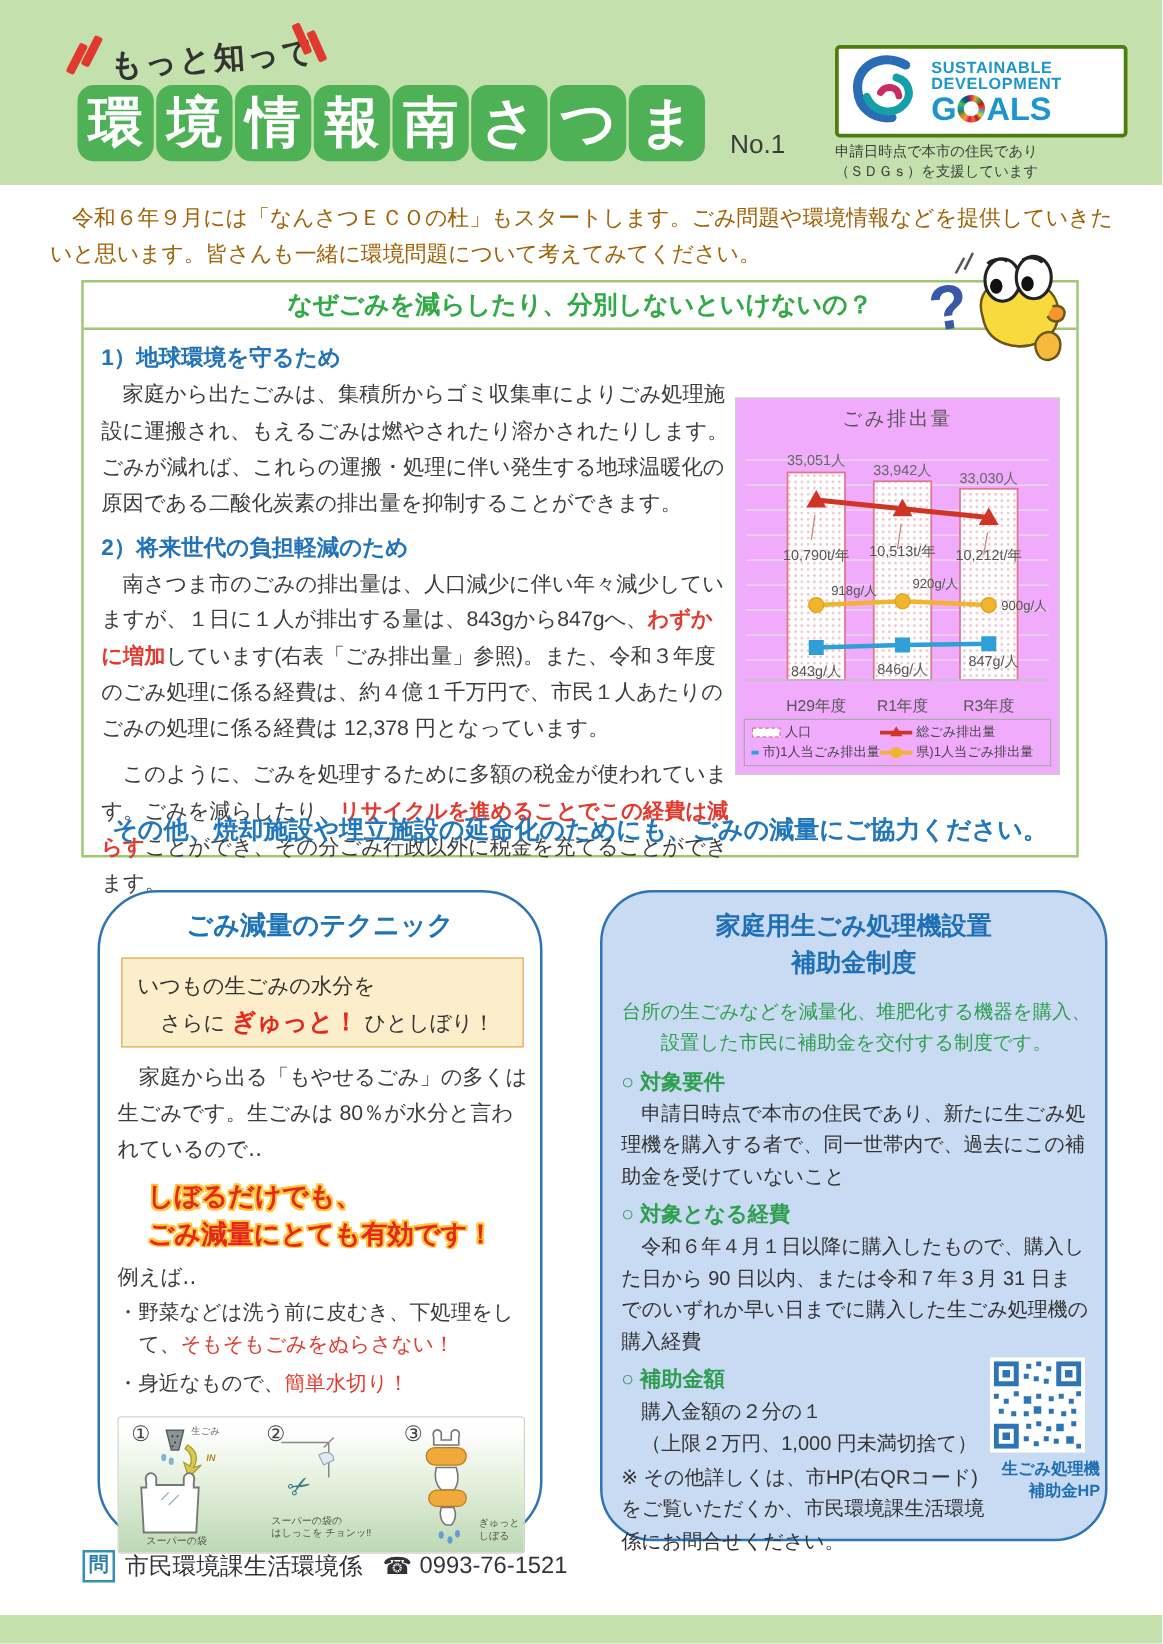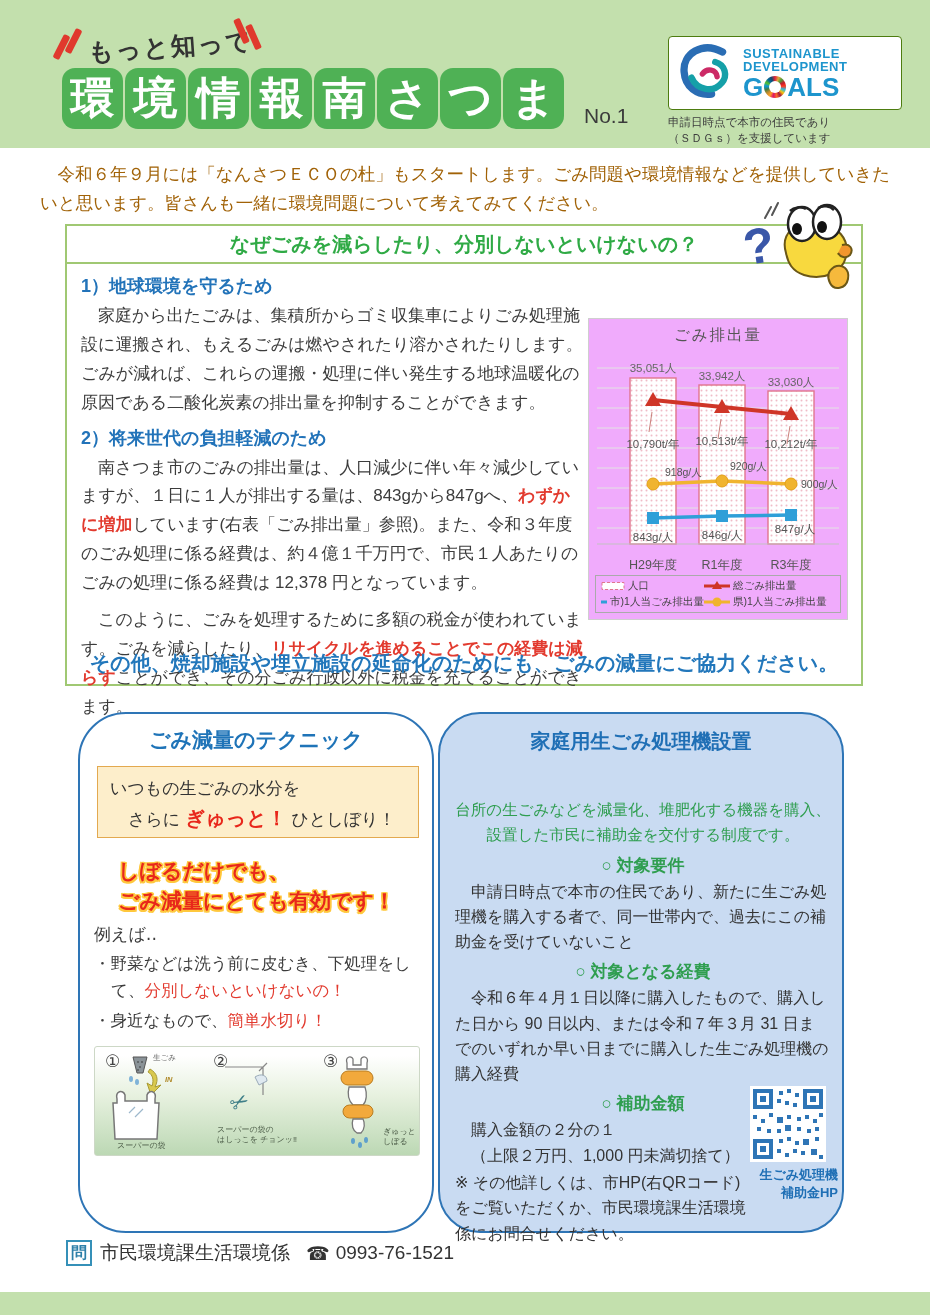--- a/index.html
+++ b/index.html
@@ -11,21 +11,21 @@
   .band-top{position:absolute;left:0;top:0;width:930px;height:148px;background:#c3e0ad;}
   .band-bottom{position:absolute;left:0;top:1292px;width:930px;height:23px;background:#c3e0ad;}
   .tagline{position:absolute;left:88px;top:30px;font-size:25px;font-weight:600;color:#333;
            transform:rotate(-4deg);letter-spacing:2px;}
   .mark{position:absolute;width:7px;height:26px;background:#e0392d;border-radius:2px;}
   .tiles{position:absolute;left:62px;top:68px;display:flex;}
   .tile{width:61px;height:61px;background:#4fb155;border-radius:13px;margin-right:2px;
         display:flex;align-items:center;justify-content:center;color:#fff;font-weight:bold;font-size:44px;}
   .issue-no{position:absolute;left:584px;top:104px;font-size:21px;color:#3b3b3b;}
   .sdgs-box{position:absolute;left:668px;top:36px;width:234px;height:74px;background:#fff;
-            border:1px solid #4d7c0f;border-radius:4px;display:flex;align-items:center;padding:4px 6px;}
+            border:3px solid #4d7c0f;border-radius:4px;display:flex;align-items:center;padding:4px 6px;}
   .sdgs-text{margin-left:4px;line-height:1;}
   .sdgs-l{font-size:13px;font-weight:bold;color:#1d95cd;letter-spacing:.5px;}
   .goals-row{display:flex;align-items:center;margin-top:1px;}
   .goals-g,.goals-als{font-size:26px;font-weight:bold;color:#1d95cd;letter-spacing:0px;}
   .sdg-wheel{width:22px;height:22px;border-radius:50%;margin:0 1px;
      background:conic-gradient(#e5243b,#dda63a,#4c9f38,#c5192d,#ff3a21,#26bde2,#fcc30b,#a21942,#fd6925,#dd1367,#fd9d24,#bf8b2e,#3f7e44,#0a97d9,#56c02b,#00689d,#19486a,#e5243b);
      position:relative;}
   .sdg-wheel::after{content:"";position:absolute;left:5px;top:5px;width:12px;height:12px;border-radius:50%;background:#fff;}
   .sdgs-caption{position:absolute;left:668px;top:114px;font-size:11.5px;color:#3d3d3d;line-height:1.4;}
 
@@ -70,26 +70,26 @@
   .example{margin-top:6px;font-size:17px;}
   .bullet{font-size:16.5px;line-height:1.62;margin-top:4px;padding-left:17px;text-indent:-17px;}
   .illus{margin-top:12px;width:326px;height:110px;border:1px solid #cdd8c6;
          background:linear-gradient(to bottom,#ffffff 8%,#e7f1df 45%,#bcd8b4 100%);
          position:relative;border-radius:3px;}
   .step-num{position:absolute;font-size:17px;color:#444;top:4px;}
   .illus-cap{position:absolute;font-size:8px;color:#4a5a46;line-height:1.3;}
   .illus-lab{position:absolute;font-size:7.5px;color:#666;}
 
   
-  .sub-box{position:absolute;left:438px;top:712px;width:406px;height:521px;background:#c9dbf2;
+  .sub-box{position:absolute;left:480px;top:712px;width:406px;height:521px;background:#c9dbf2;
            border:2px solid #2e75b6;border-radius:42px;}
   .sub-title{text-align:center;color:#1f6fb5;font-weight:bold;font-size:20px;line-height:1.5;margin-top:12px;}
   .sub-flow{position:absolute;left:15px;top:84px;width:376px;}
   .sub-intro{color:#2f9e50;font-size:15.5px;text-align:center;line-height:1.6;margin:0 0 6px;}
-  .sub-h{color:#2f9e50;font-weight:bold;font-size:17px;margin:6px 0 2px;text-align:center;}
+  .sub-h{color:#2f9e50;font-weight:bold;font-size:17px;margin:6px 0 2px;}
   .sub-p{font-size:16px;line-height:1.58;margin:0;color:#333;}
   .sub-note{font-size:16px;line-height:1.58;margin-top:2px;width:300px;color:#333;}
   .qr{position:absolute;right:16px;top:372px;width:76px;height:76px;background:#fff;padding:3px;}
   .qr-cap{position:absolute;right:4px;top:452px;width:100px;text-align:right;color:#1f6fb5;
           font-weight:bold;font-size:13px;line-height:1.35;}
 
   
   .footer{position:absolute;left:66px;top:1240px;display:flex;align-items:center;font-size:19px;color:#333;}
   .q-box{border:2px solid #3590b8;color:#2d7fa8;font-weight:bold;font-size:16px;
          padding:1px 3px;margin-right:8px;line-height:1.2;}
@@ -294,26 +294,27 @@
     <div class="banner">その他、焼却施設や埋立施設の延命化のためにも、ごみの減量にご協力ください。</div>
   </div>
 
   <div class="tech-box">
     <div class="tech-title">ごみ減量のテクニック</div>
     <div class="hl-box">
       <div>いつもの生ごみの水分を</div>
       <div class="hl-l2"><span>さらに </span><span class="hl-red">ぎゅっと！</span><span> ひとしぼり！</span></div>
     </div>
     <div class="tech-flow">
+      <p class="tech-p">　家庭から出る「もやせるごみ」の多くは生ごみです。生ごみは 80％が水分と言われているので‥</p>
       <div class="emph">
         <div>しぼるだけでも、</div>
         <div>ごみ減量にとても有効です！</div>
       </div>
       <div class="example">例えば‥</div>
-      <div class="bullet"><span>・野菜などは洗う前に皮むき、下処理をして、</span><span class="red">分別しないといけないの！</span></div>
+      <div class="bullet"><span>・野菜などは洗う前に皮むき、下処理をして、</span><span class="red">そもそもごみをぬらさない！</span></div>
       <div class="bullet"><span>・身近なもので、</span><span class="red">簡単水切り！</span></div>
 
       <div class="illus">
         <span class="step-num" style="left:10px;">①</span>
         <span class="step-num" style="left:118px;">②</span>
         <span class="step-num" style="left:228px;">③</span>
         <svg width="326" height="110" viewBox="0 0 326 110" style="position:absolute;left:0;top:0;">
           <path d="M38,10 L52,10 L48,26 L42,26 Z" fill="#8a9398" stroke="#555"></path>
           <circle cx="43" cy="15" r="0.8" fill="#333"></circle>
             <circle cx="47" cy="15" r="0.8" fill="#333"></circle>
@@ -347,20 +348,21 @@
           <span>ぎゅっと</span><br>
           <span>しぼる</span>
         </span>
       </div>
     </div>
   </div>
 
   <div class="sub-box">
     <div class="sub-title">
       <div>家庭用生ごみ処理機設置</div>
+      <div>補助金制度</div>
     </div>
     <div class="sub-flow">
       <p class="sub-intro">台所の生ごみなどを減量化、堆肥化する機器を購入、設置した市民に補助金を交付する制度です。</p>
       <div class="sub-h">○ 対象要件</div>
       <p class="sub-p">　申請日時点で本市の住民であり、新たに生ごみ処理機を購入する者で、同一世帯内で、過去にこの補助金を受けていないこと</p>
       <div class="sub-h">○ 対象となる経費</div>
       <p class="sub-p">　令和６年４月１日以降に購入したもので、購入した日から 90 日以内、または令和７年３月 31 日までのいずれか早い日までに購入した生ごみ処理機の購入経費</p>
       <div class="sub-h">○ 補助金額</div>
       <p class="sub-p">　購入金額の２分の１</p>
       <p class="sub-p">　（上限２万円、1,000 円未満切捨て）</p>

